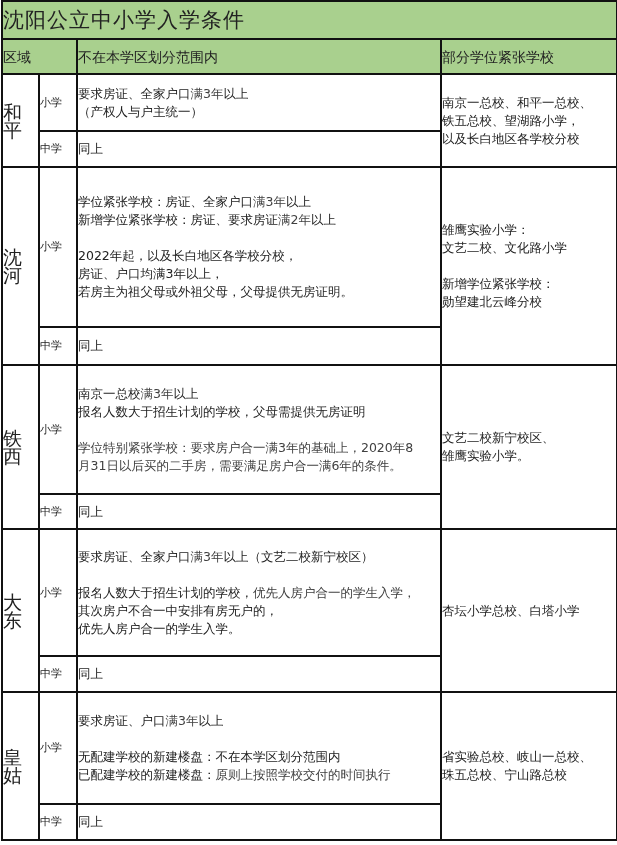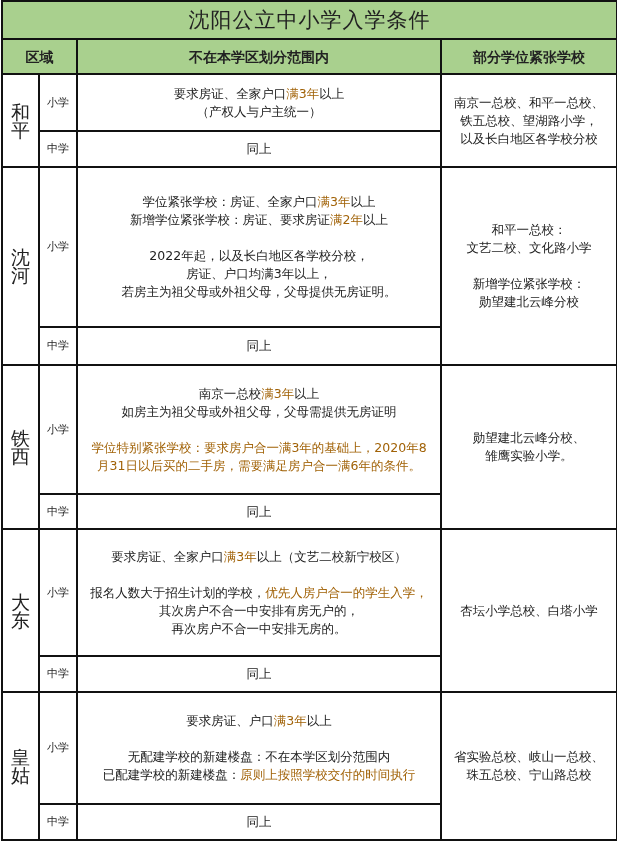--- a/index.html
+++ b/index.html
@@ -1,23 +1,23 @@
 <!DOCTYPE html>
 <html><head>
   <meta charset="utf-8">
   <style>
     html, body { margin: 0; padding: 0; background: #ffffff; }
     body { width: 617px; height: 845px; overflow: hidden; font-family: "DejaVu Sans", "Liberation Sans", sans-serif; color: #222; }
     table { border-collapse: collapse; table-layout: fixed; width: 615px; margin: 0 1px; }
-    td { border: 2px solid #111; text-align: center; vertical-align: middle; padding: 0; font-size: 12.5px; line-height: 18px; margin-top: 13px; }
+    td { border: 2px solid #111; text-align: left; vertical-align: middle; padding: 0; font-size: 12.5px; line-height: 18px; margin-top: 13px; }
     .title { background: #a9d08e; font-size: 21px; height: 36px; letter-spacing: 1px; }
-    .hdr { background: #a9d08e; font-size: 14px; height: 33px; font-weight: bold; }
+    .hdr { background: #a9d08e; font-size: 14px; height: 33px; }
     .district { font-size: 19px; }
     .level { font-size: 11px; }
-    .red { color: #a16207; }
+    .red { color: #404040; }
     .gap { display: block; height: 18px; }
     .line { display: block; }
   </style>
 </head>
 <body>
 
 <table>
   <colgroup>
     <col style="width:37px">
     <col style="width:38px">
@@ -58,61 +58,61 @@
     <td class="level">小学</td>
     <td>
       <span class="line"><span>学位紧张学校：房证、全家户口</span><span class="red">满3年</span><span>以上</span></span>
       <span class="line"><span>新增学位紧张学校：房证、要求房证</span><span class="red">满2年</span><span>以上</span></span>
       <span class="gap"></span>
       <span class="line">2022年起，以及长白地区各学校分校，</span>
       <span class="line">房证、户口均满3年以上，</span>
       <span class="line">若房主为祖父母或外祖父母，父母提供无房证明。</span>
     </td>
     <td rowspan="2">
-      <span class="line">和平一总校：</span>
+      <span class="line">雏鹰实验小学：</span>
       <span class="line">文艺二校、文化路小学</span>
       <span class="gap"></span>
       <span class="line">新增学位紧张学校：</span>
       <span class="line">勋望建北云峰分校</span>
     </td>
   </tr>
   <tr style="height:38px">
     <td class="level">中学</td>
     <td>同上</td>
   </tr>
 
   <tr style="height:129px">
     <td class="district" rowspan="2">铁西</td>
     <td class="level">小学</td>
     <td>
       <span class="line"><span>南京一总校</span><span class="red">满3年</span><span>以上</span></span>
-      <span class="line">如房主为祖父母或外祖父母，父母需提供无房证明</span>
+      <span class="line">报名人数大于招生计划的学校，父母需提供无房证明</span>
       <span class="gap"></span>
       <span class="line red">学位特别紧张学校：要求房户合一满3年的基础上，2020年8</span>
       <span class="line red">月31日以后买的二手房，需要满足房户合一满6年的条件。</span>
     </td>
     <td rowspan="2">
-      <span class="line">勋望建北云峰分校、</span>
+      <span class="line">文艺二校新宁校区、</span>
       <span class="line">雏鹰实验小学。</span>
     </td>
   </tr>
   <tr style="height:35px">
     <td class="level">中学</td>
     <td>同上</td>
   </tr>
 
   <tr style="height:127px">
     <td class="district" rowspan="2">大东</td>
     <td class="level">小学</td>
     <td>
       <span class="line"><span>要求房证、全家户口</span><span class="red">满3年</span><span>以上（文艺二校新宁校区）</span></span>
       <span class="gap"></span>
       <span class="line"><span>报名人数大于招生计划的学校，</span><span class="red">优先人房户合一的学生入学，</span></span>
       <span class="line">其次房户不合一中安排有房无户的，</span>
-      <span class="line">再次房户不合一中安排无房的。</span>
+      <span class="line">优先人房户合一的学生入学。</span>
     </td>
     <td rowspan="2">
       <span class="line">杏坛小学总校、白塔小学</span>
     </td>
   </tr>
   <tr style="height:36px">
     <td class="level">中学</td>
     <td>同上</td>
   </tr>
 

